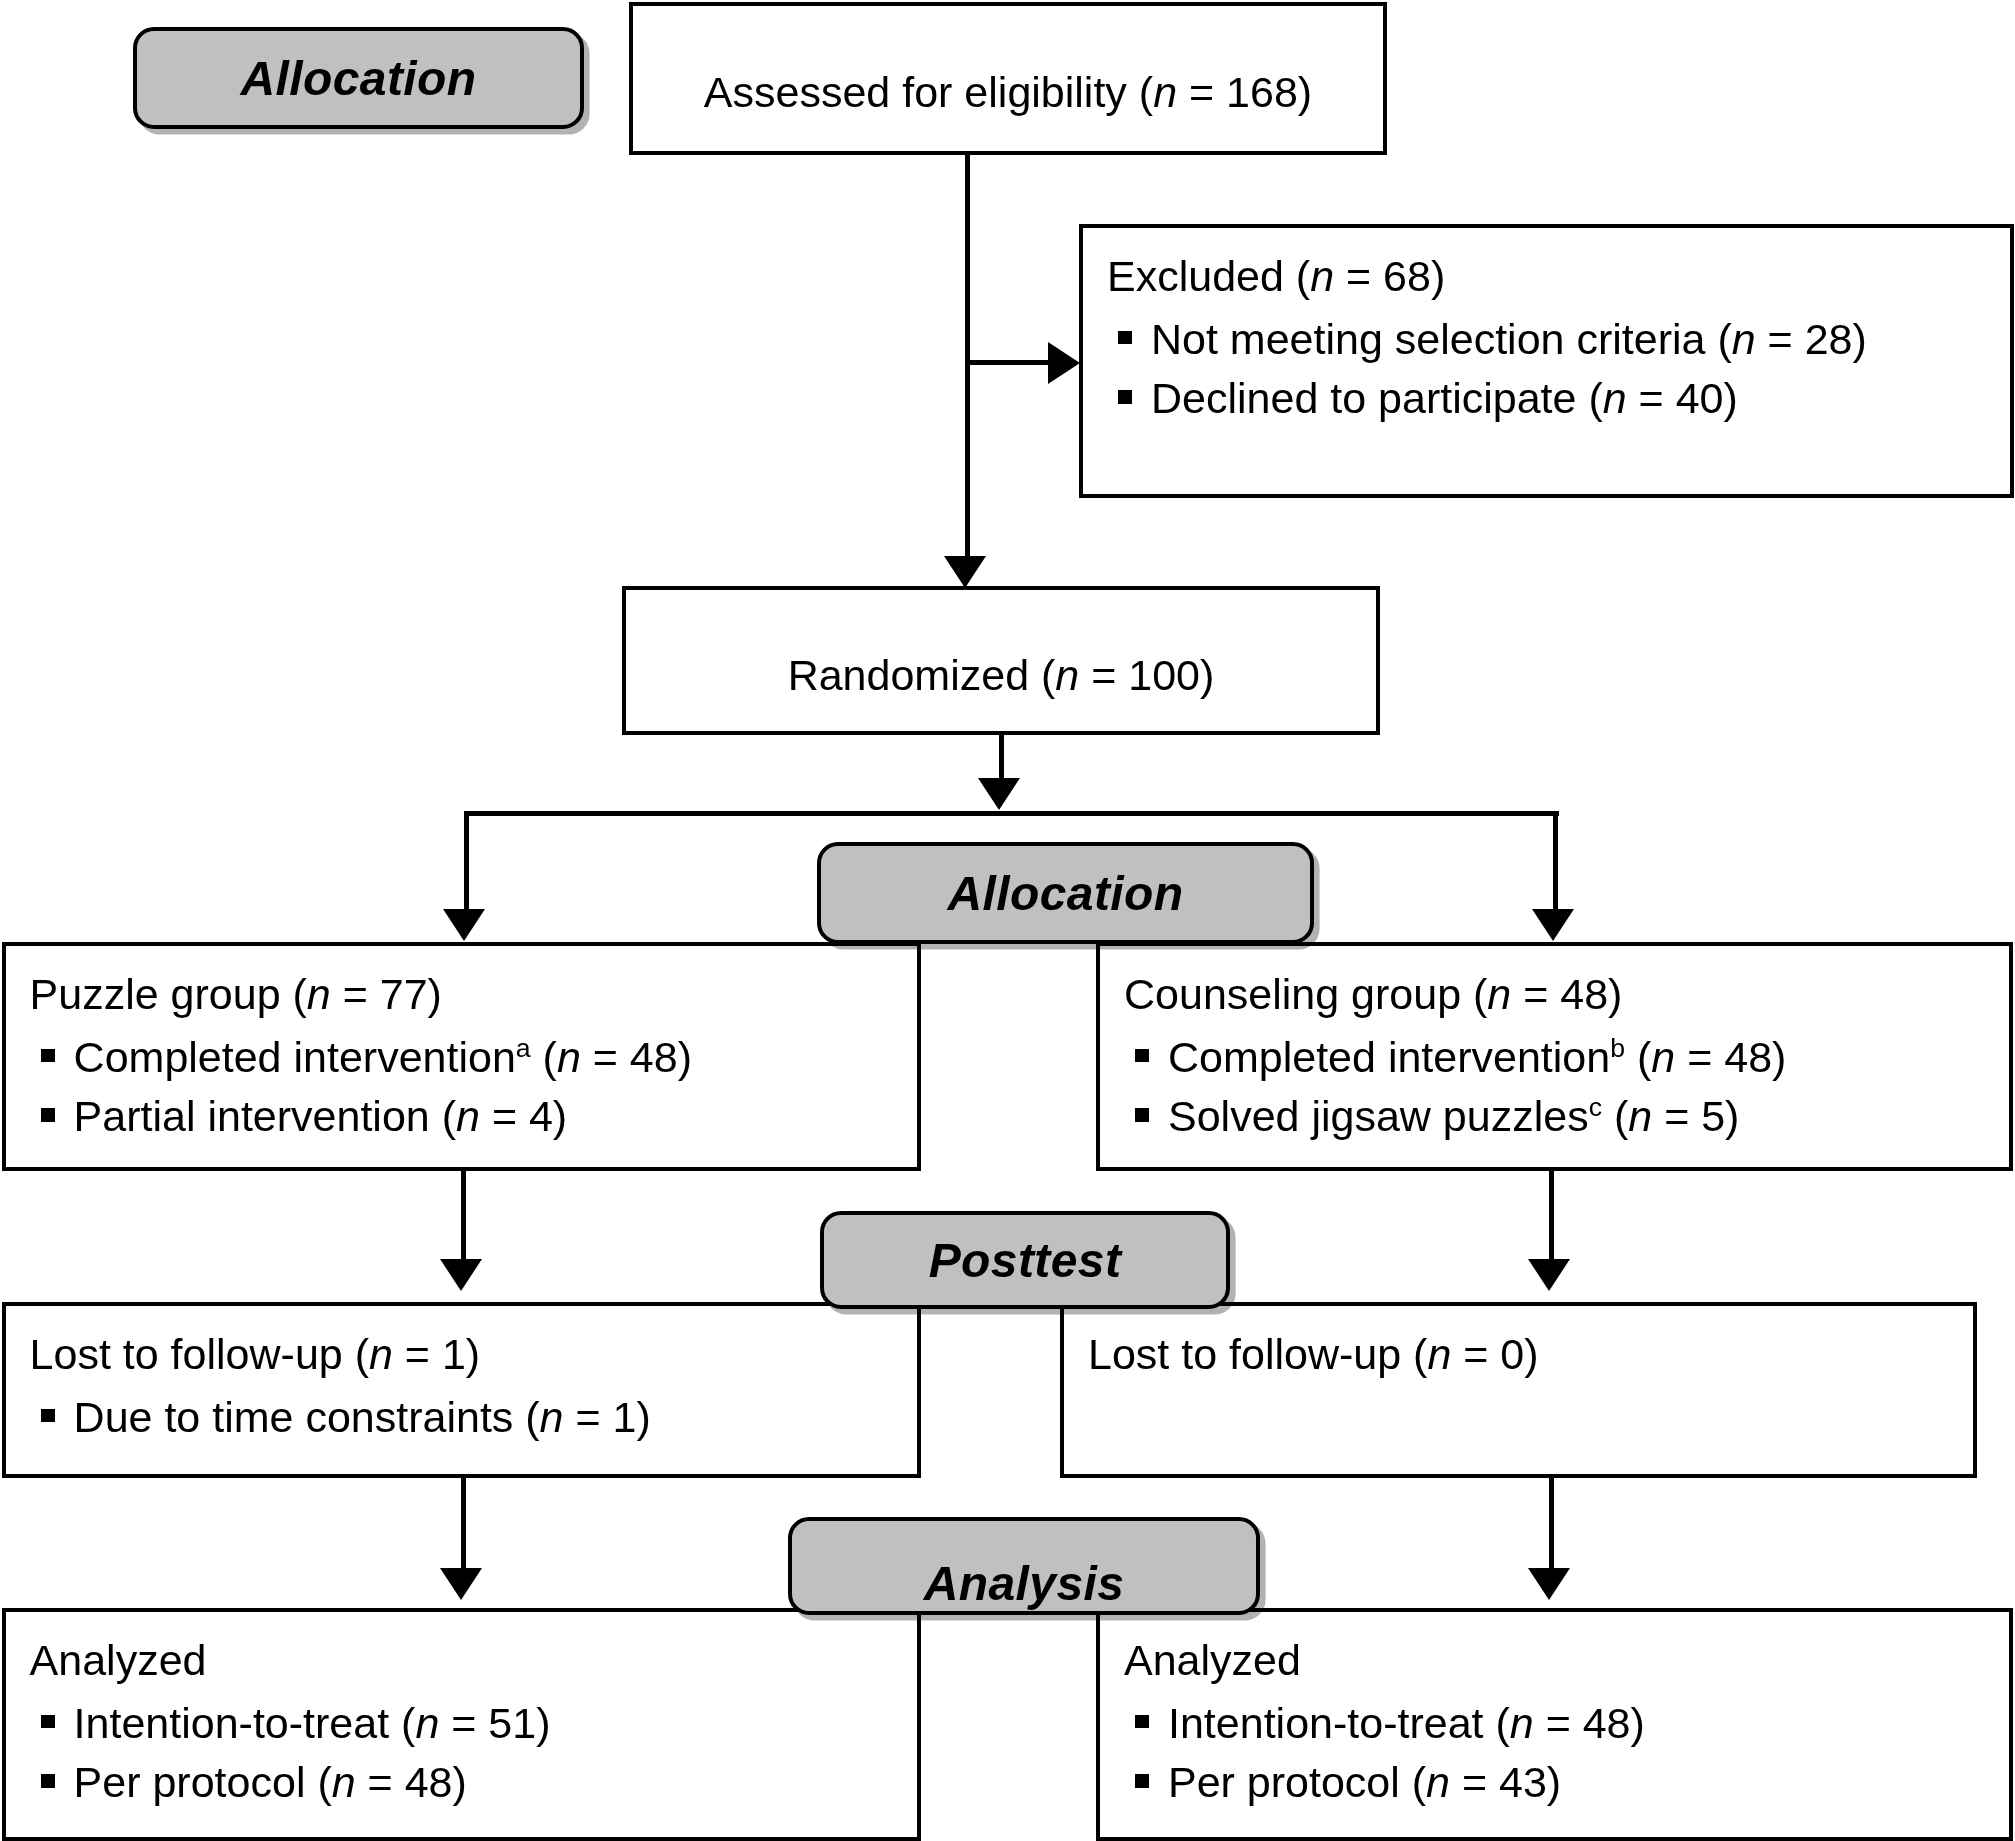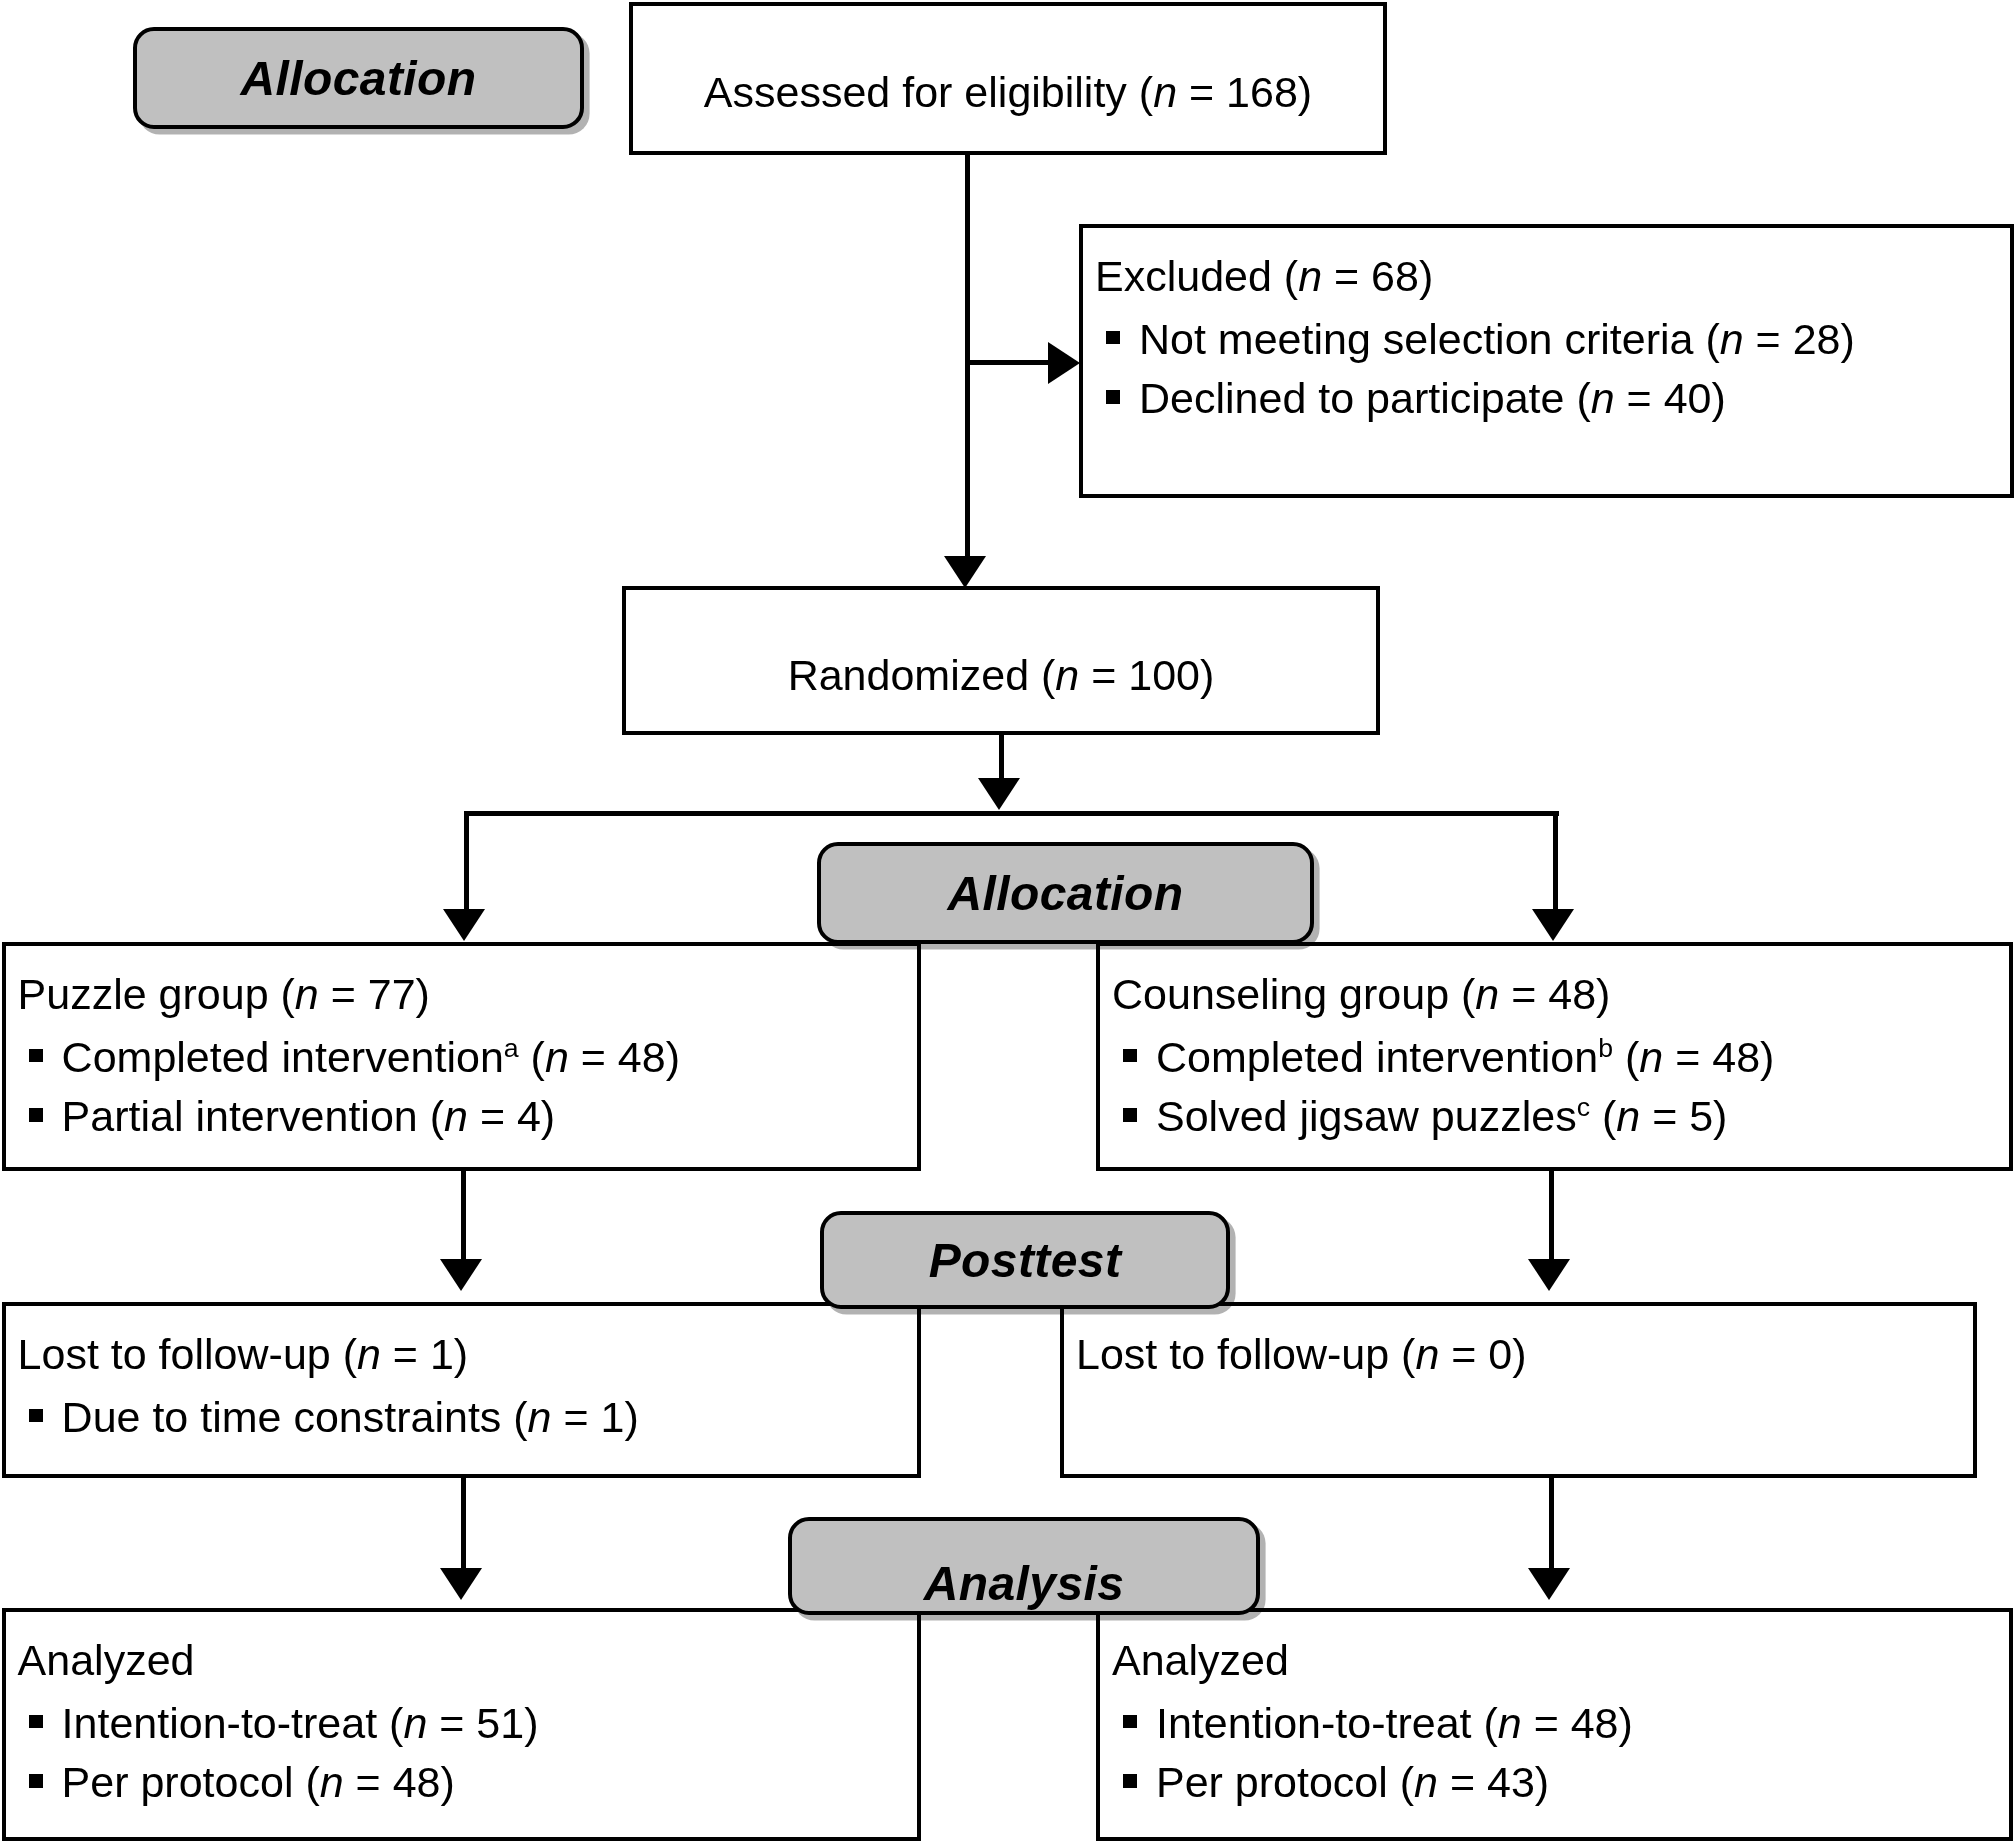--- a/index.html
+++ b/index.html
@@ -14,21 +14,21 @@
 
   
   .box{
     position:absolute;
     box-sizing:border-box;
     background:#ffffff;
     border:4px solid #000000;
     z-index:2;
   }
   .box .inner{
-    padding:21px 24px 0 12px;
+    padding:21px 24px 0 24px;
   }
   .box.centered .inner{
     padding:0;
     height:100%;
     display:flex;align-items:center;justify-content:center;margin-top:15px;
   }
 
   .ttl{
     font-size:43px;
     line-height:1.30;

